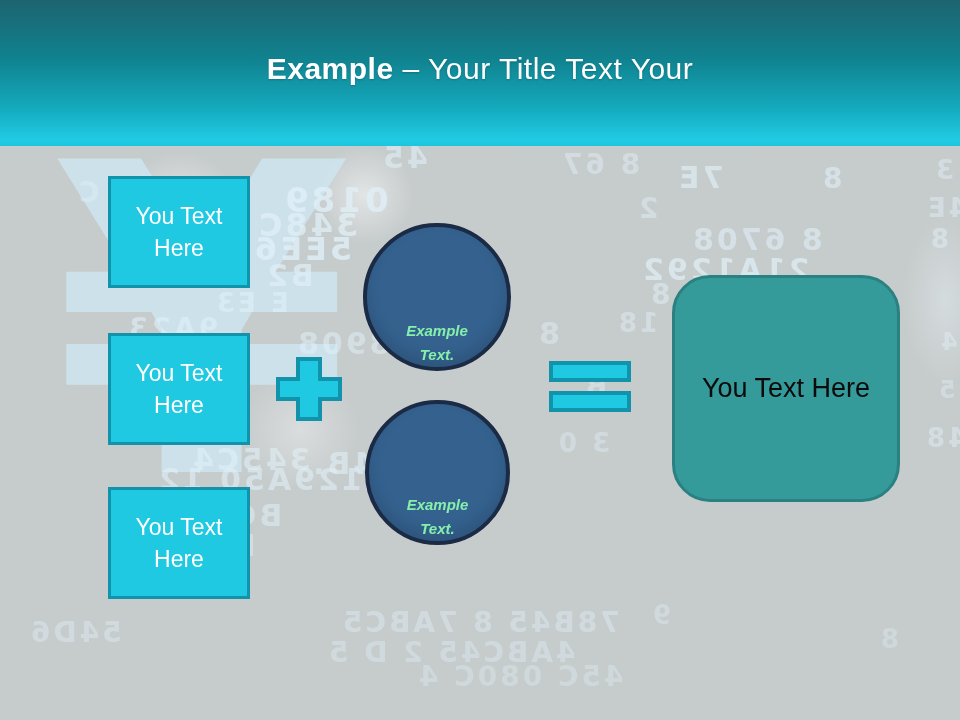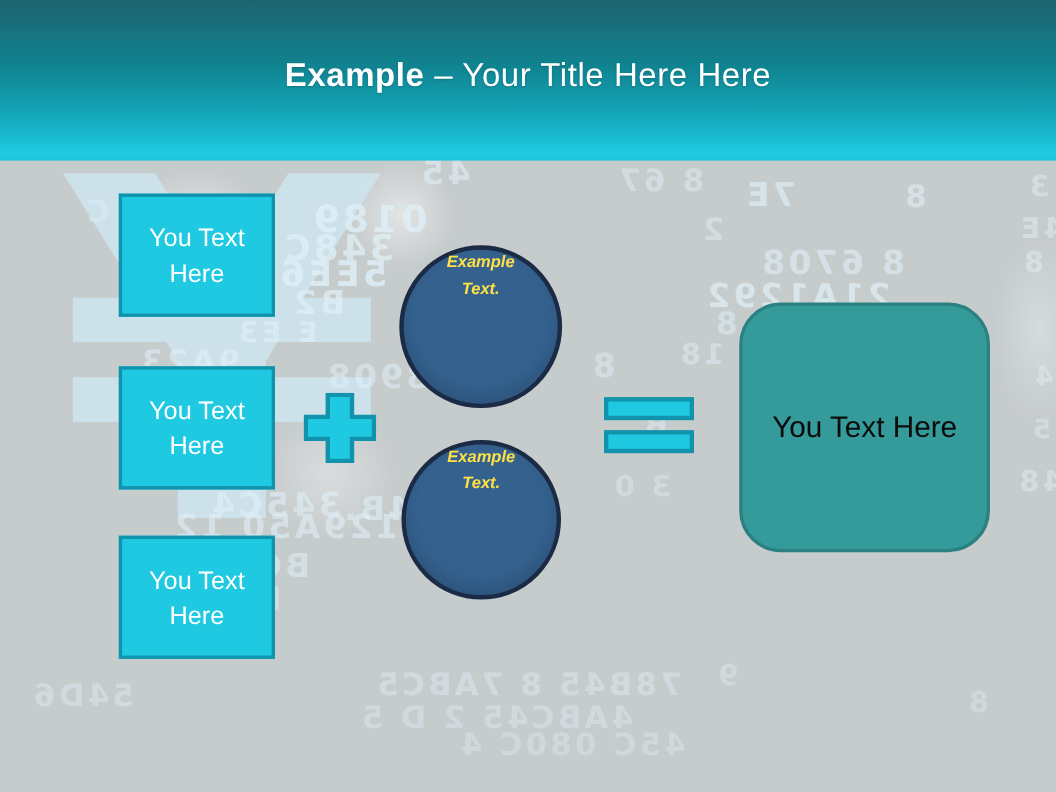--- a/index.html
+++ b/index.html
@@ -58,22 +58,22 @@
 
   .operator-svg { position:absolute; z-index:5; }
   .plus-svg   { left:276px; top:357px; }
   .equals-svg { left:549px; top:361px; }
   .op-shape { fill:var(--cyan-fill, #1fc9e2); stroke:var(--cyan-border, #1193ab); stroke-width:4; }
 
   .circle {
     position:absolute; z-index:5; border-radius:50%;
     background:var(--circle-fill, #34618e);
     border:4px solid var(--circle-border, #1b2a45);
-    display:flex; align-items:flex-start; justify-content:center; text-align:center;
-    color:#fde047; font-size:15px; font-weight:bold; font-style:italic; line-height:1.6;
+    display:flex; align-items:flex-end; justify-content:center; text-align:center;
+    color:#86efac; font-size:15px; font-weight:bold; font-style:italic; line-height:1.6;
     box-shadow: inset 0 -8px 14px rgba(0,0,0,.12);
   }
   .circle .circle-label { max-width:84px; }
   .circle1 { left:363px; top:223px; width:140px; height:140px; }
   .circle2 { left:365px; top:400px; width:137px; height:137px; }
 
   .result-box {
     position:absolute; left:672px; top:275px; width:222px; height:221px; z-index:5;
     background:var(--result-fill, #359a9a);
     border:3px solid var(--result-border, #2b8181);
@@ -124,21 +124,21 @@
       <span class="bg-digit" style="left: 28px; top: 616px; font-size: 28px; opacity: 0.45;">54D6</span>
       <span class="bg-digit" style="left: 340px; top: 606px; font-size: 28px; opacity: 0.45;">78B45 8 7ABC5</span>
       <span class="bg-digit" style="left: 650px; top: 600px; font-size: 26px; opacity: 0.4;">9</span>
       <span class="bg-digit" style="left: 326px; top: 636px; font-size: 28px; opacity: 0.4;">4ABC45 2 D 5</span>
       <span class="bg-digit" style="left: 416px; top: 660px; font-size: 28px; opacity: 0.35;">45C 080C 4</span>
       <span class="bg-digit" style="left: 878px; top: 624px; font-size: 26px; opacity: 0.35;">8</span>
     </div>
 
   <div class="header">
     <div class="title">
-      <span class="t-bold">Example</span><span class="t-rest">– Your Title Here Here</span>
+      <span class="t-bold">Example</span><span class="t-rest">– Your Title Text Your</span>
     </div>
   </div>
 
   <div class="cyan-box box1">
     <span>You Text Here</span>
   </div>
   <div class="cyan-box box2">
     <span>You Text Here</span>
   </div>
   <div class="cyan-box box3">

